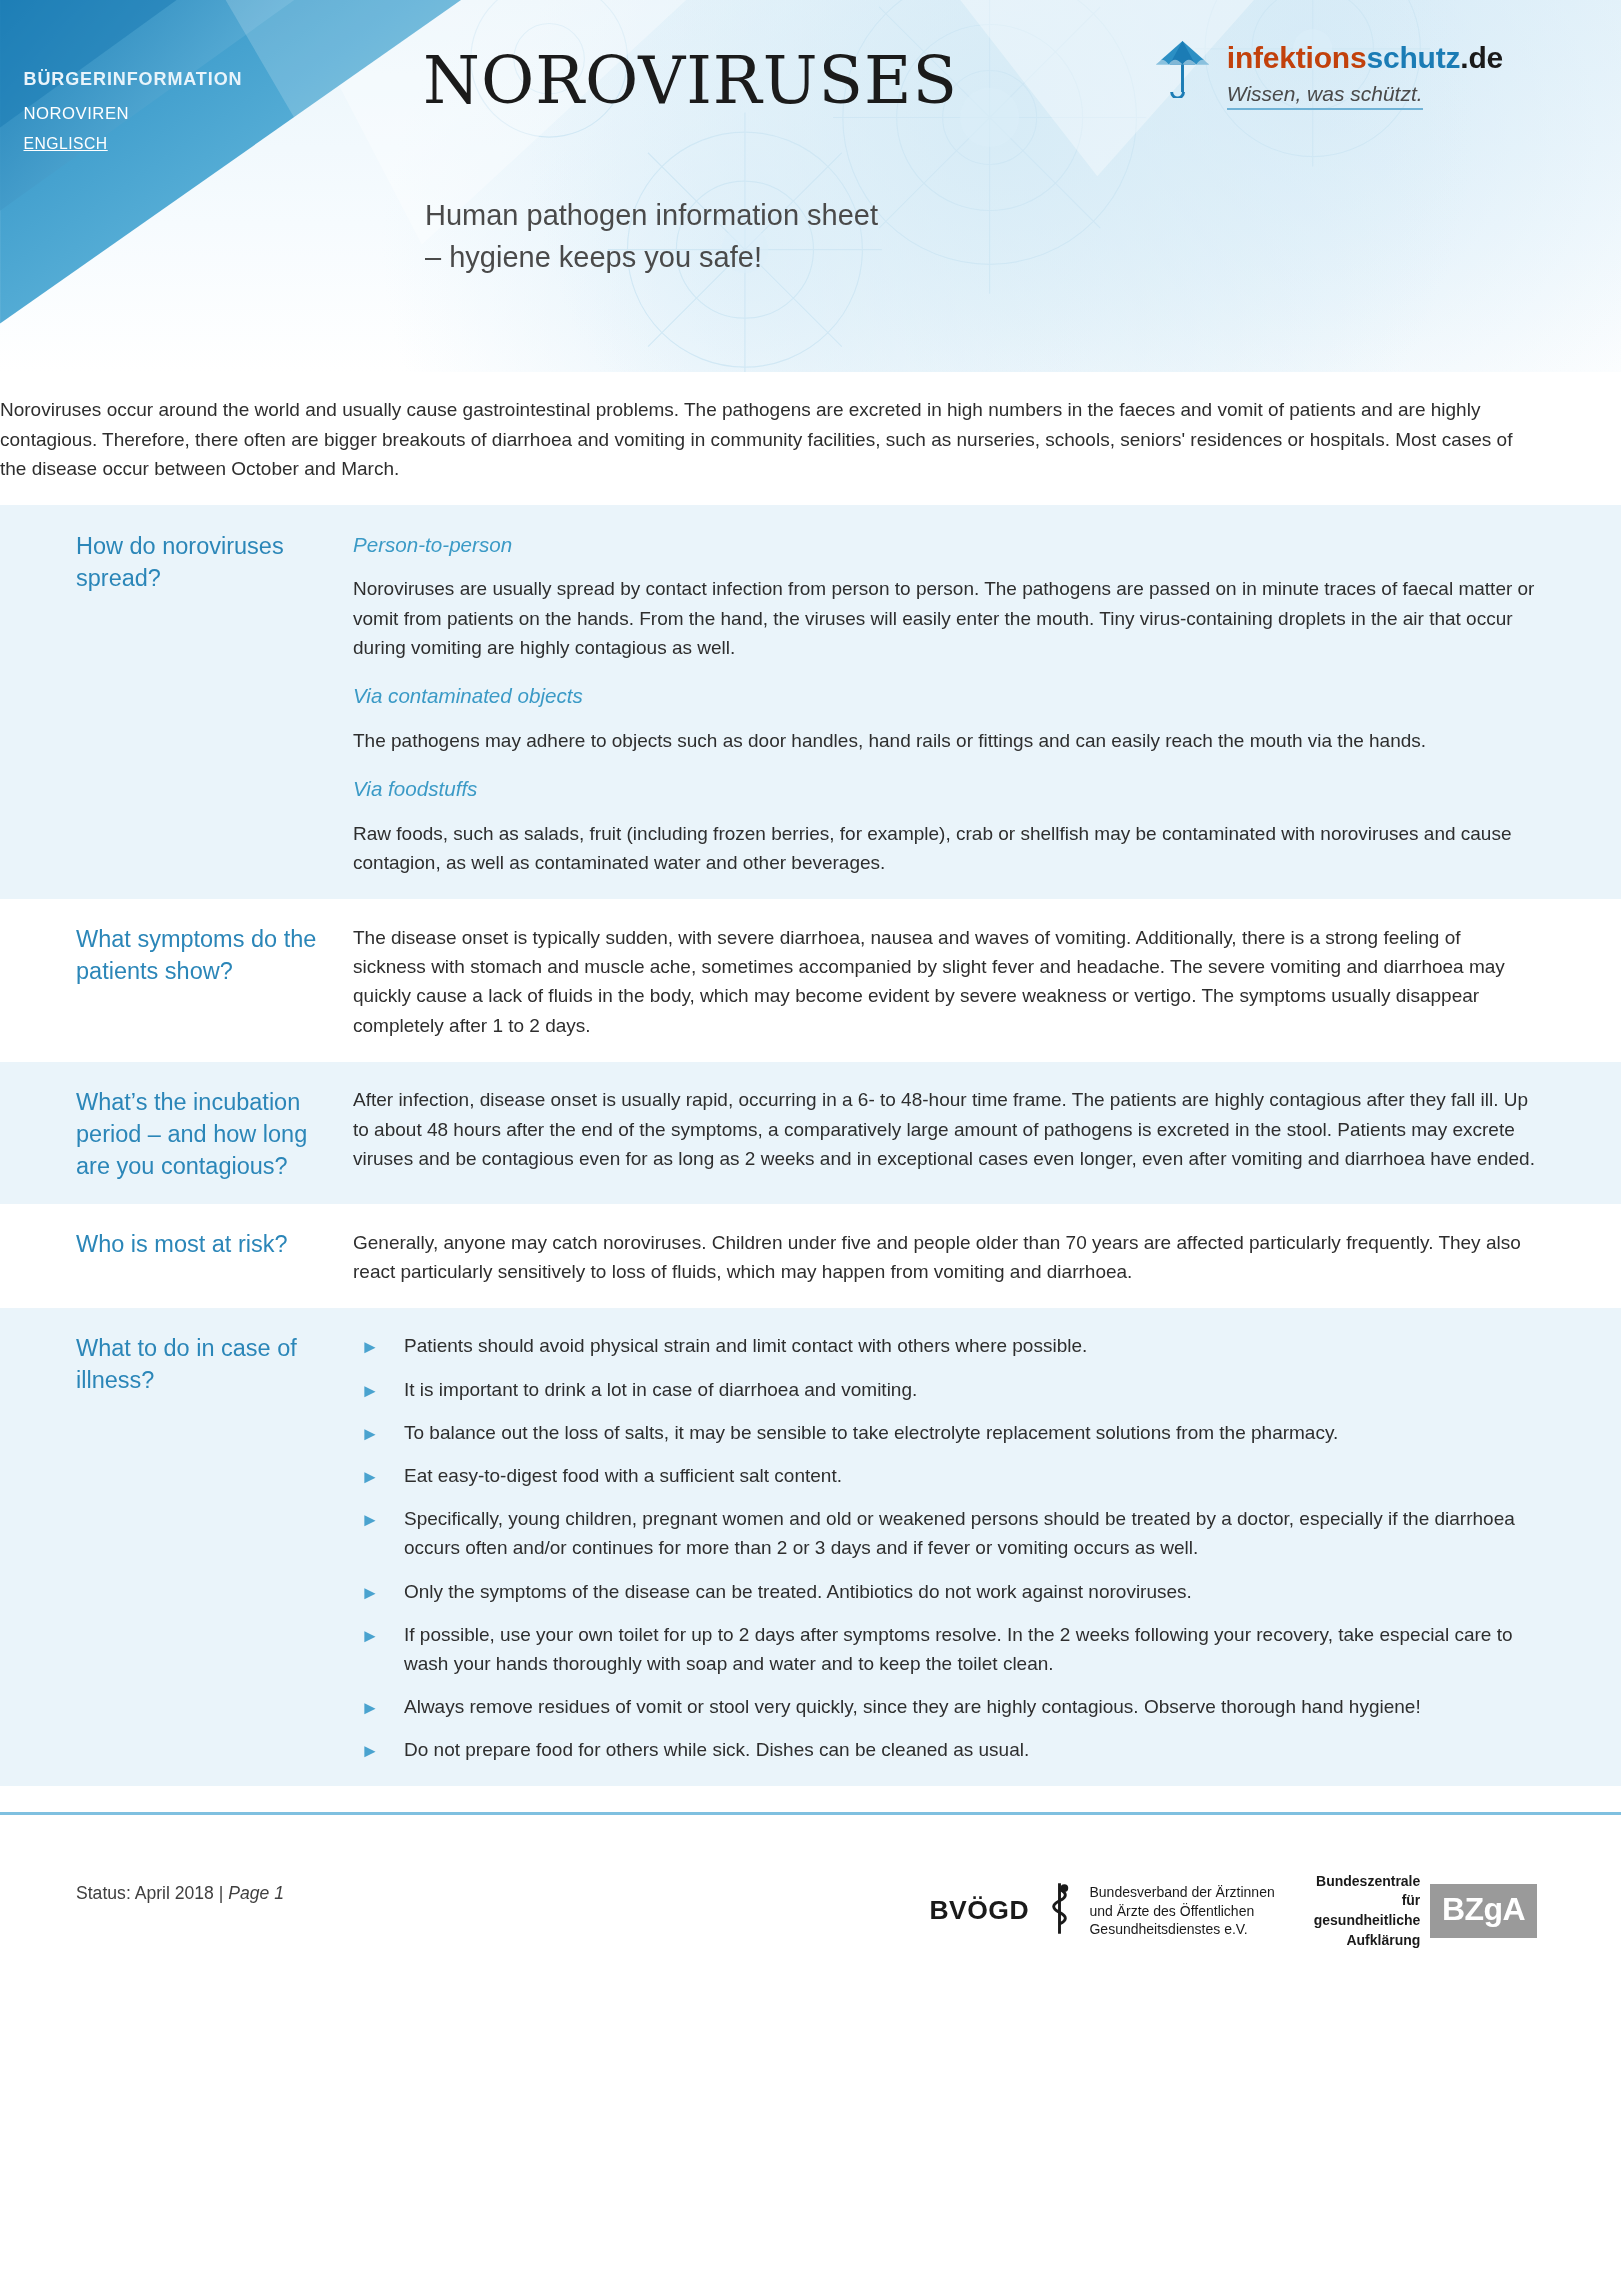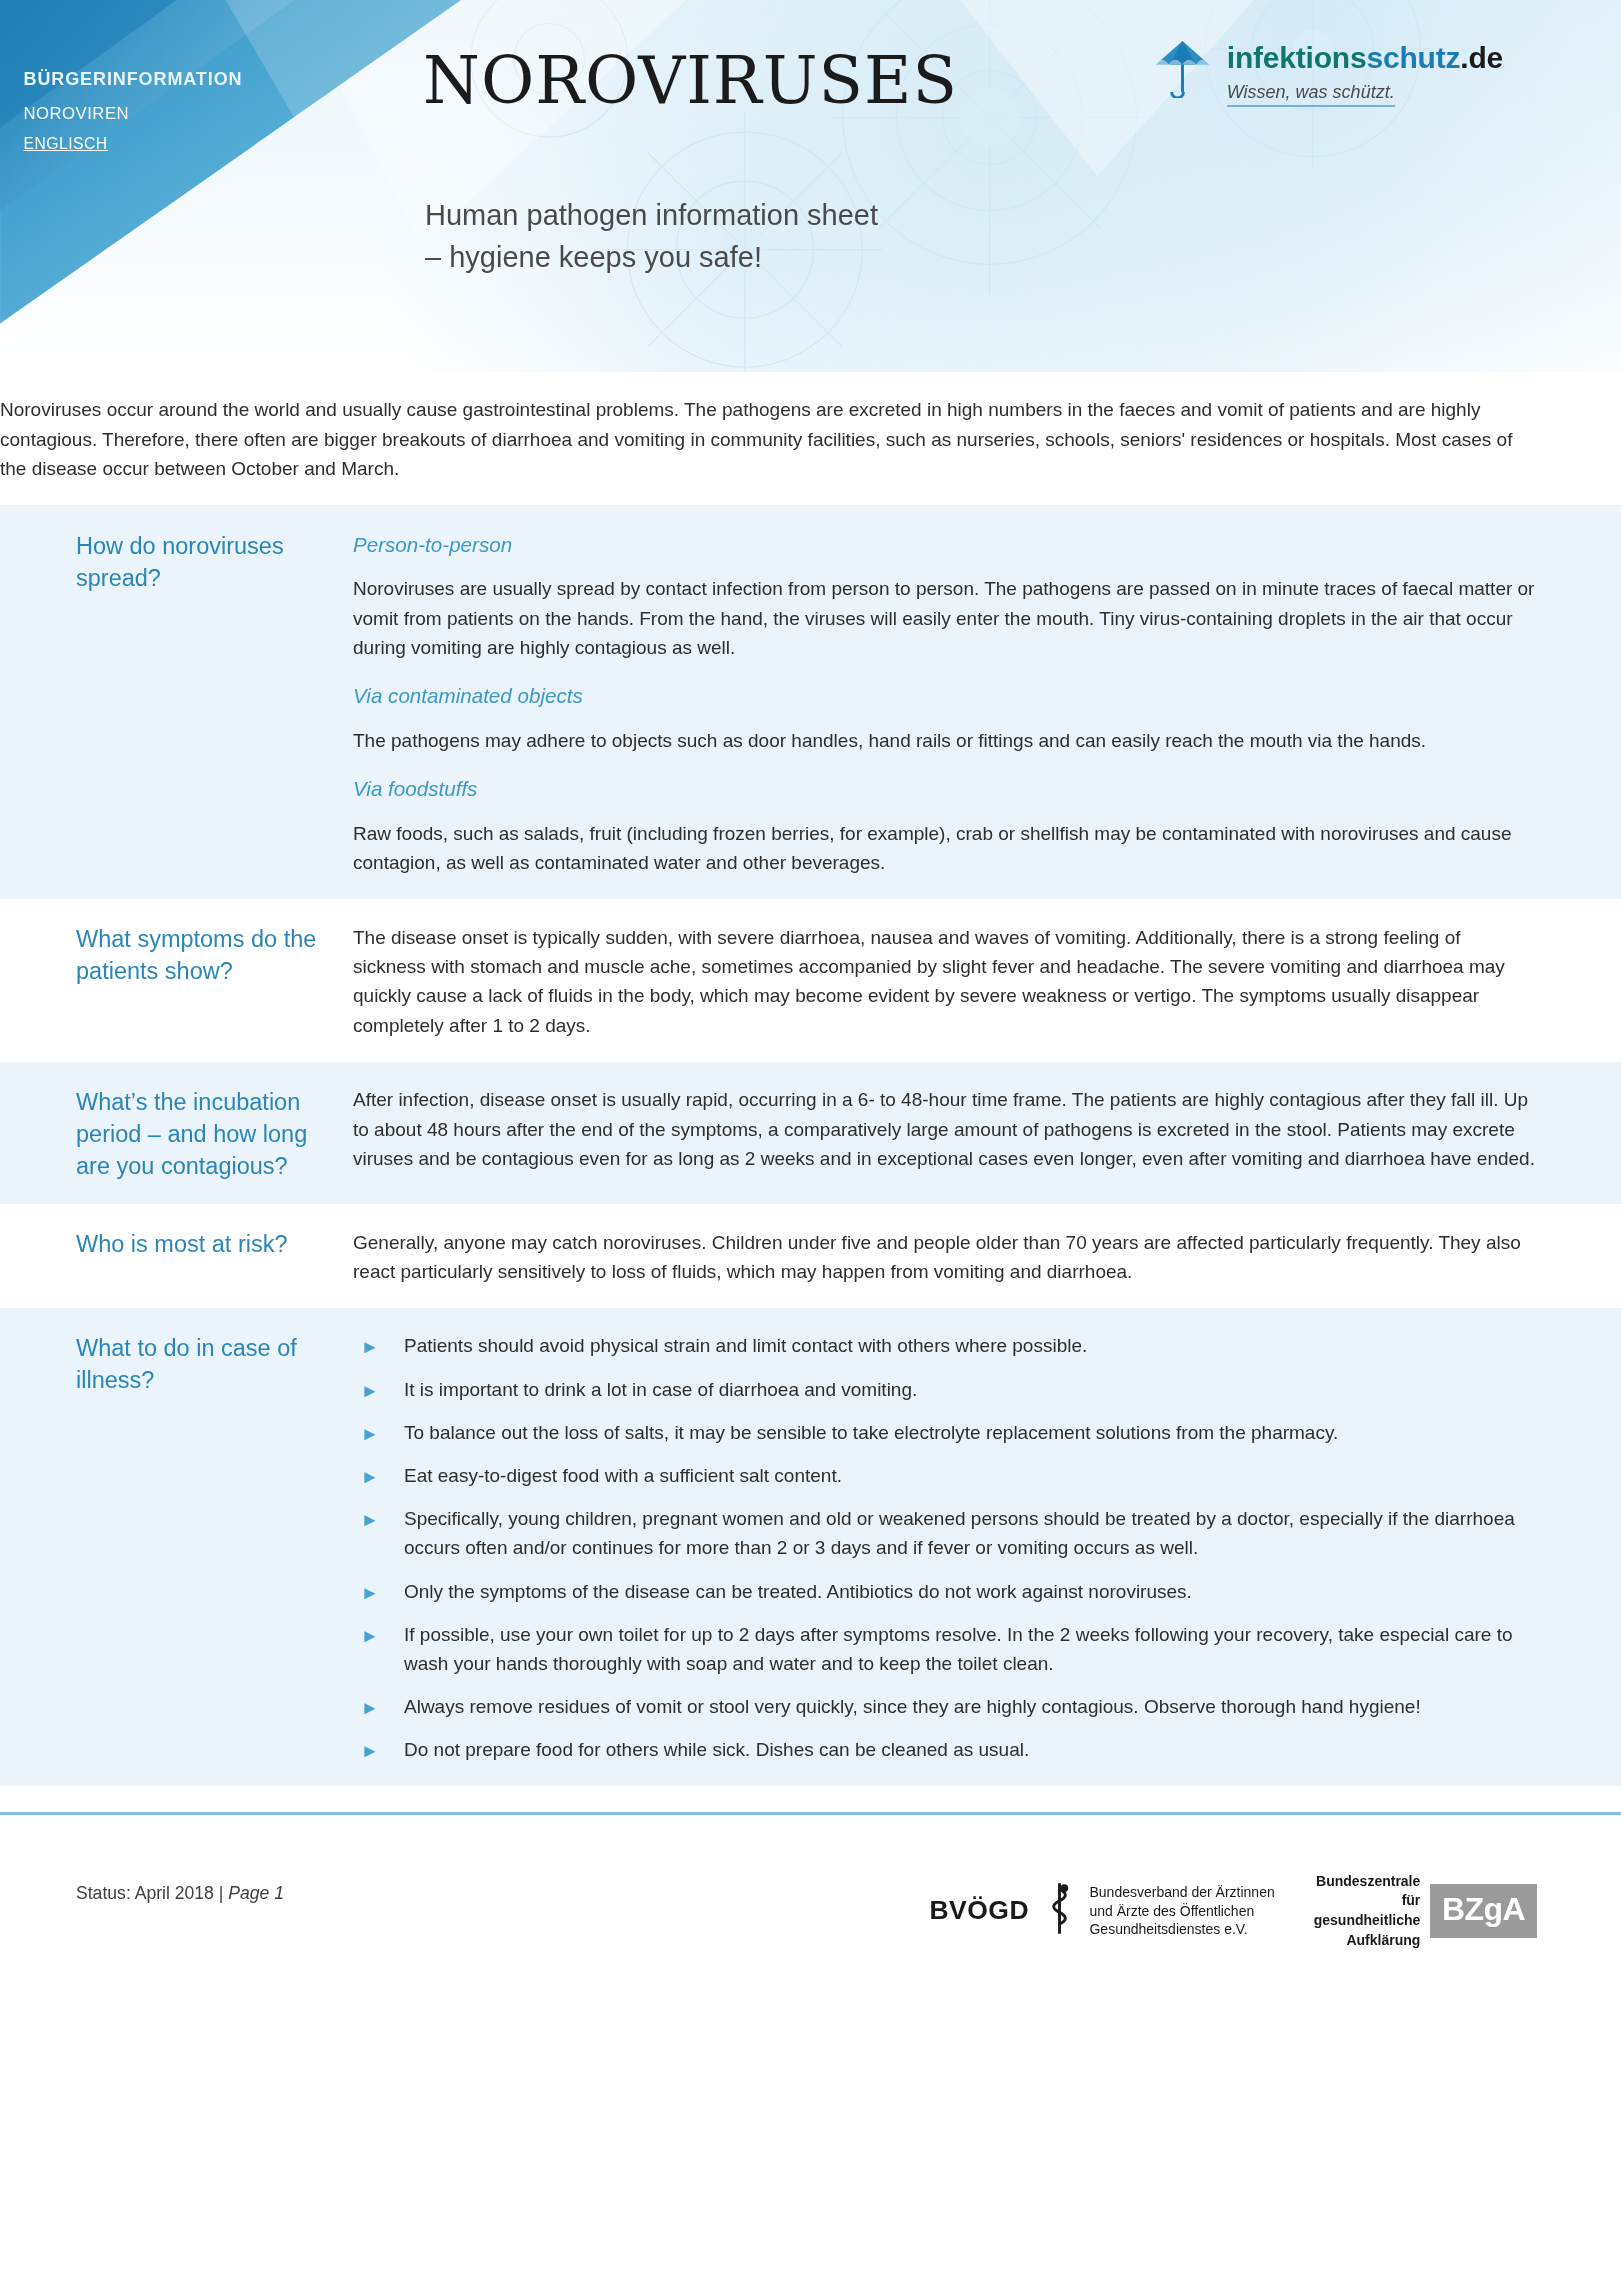--- a/index.html
+++ b/index.html
@@ -68,25 +68,25 @@
   }
 
   
   .logo {
     position:absolute; right: 118px; top: 37px; z-index: 6;
     display:flex; align-items:flex-start; gap: 13.7px;
   }
   .logo-mark { width: 61px; height: 61px; position:relative; flex:0 0 auto;}
   .logo-text { line-height:1; padding-top: 5.9px;}
   .logo-text .lt1 { font-size: 30px; letter-spacing:-0.2px;}
-  .logo-text .lt1 b { color:#0f766e; font-weight:bold;}
+  .logo-text .lt1 b { color:#c2410c; font-weight:bold;}
   .logo-text .lt1 .blue { color:#1b7cb5; font-weight:bold;}
   .logo-text .lt1 .de { color:#1a1a1a; font-weight:bold;}
   .logo-text .lt2 {
-    font-size: 18px; color:#4a4a4a; margin-top: 9.8px;
+    font-size: 21px; color:#4a4a4a; margin-top: 9.8px;
     font-style: italic;
     border-bottom: 2px solid #6fb2d6;
     display:inline-block; padding-bottom: 3.9px;
   }
 
   
   .content { position: relative; }
   .row { display: flex; padding: 17.6px 0 21.6px 0; }
   .row.shade { background: #eaf4fa; }
   .row.plain { background: #ffffff; }

